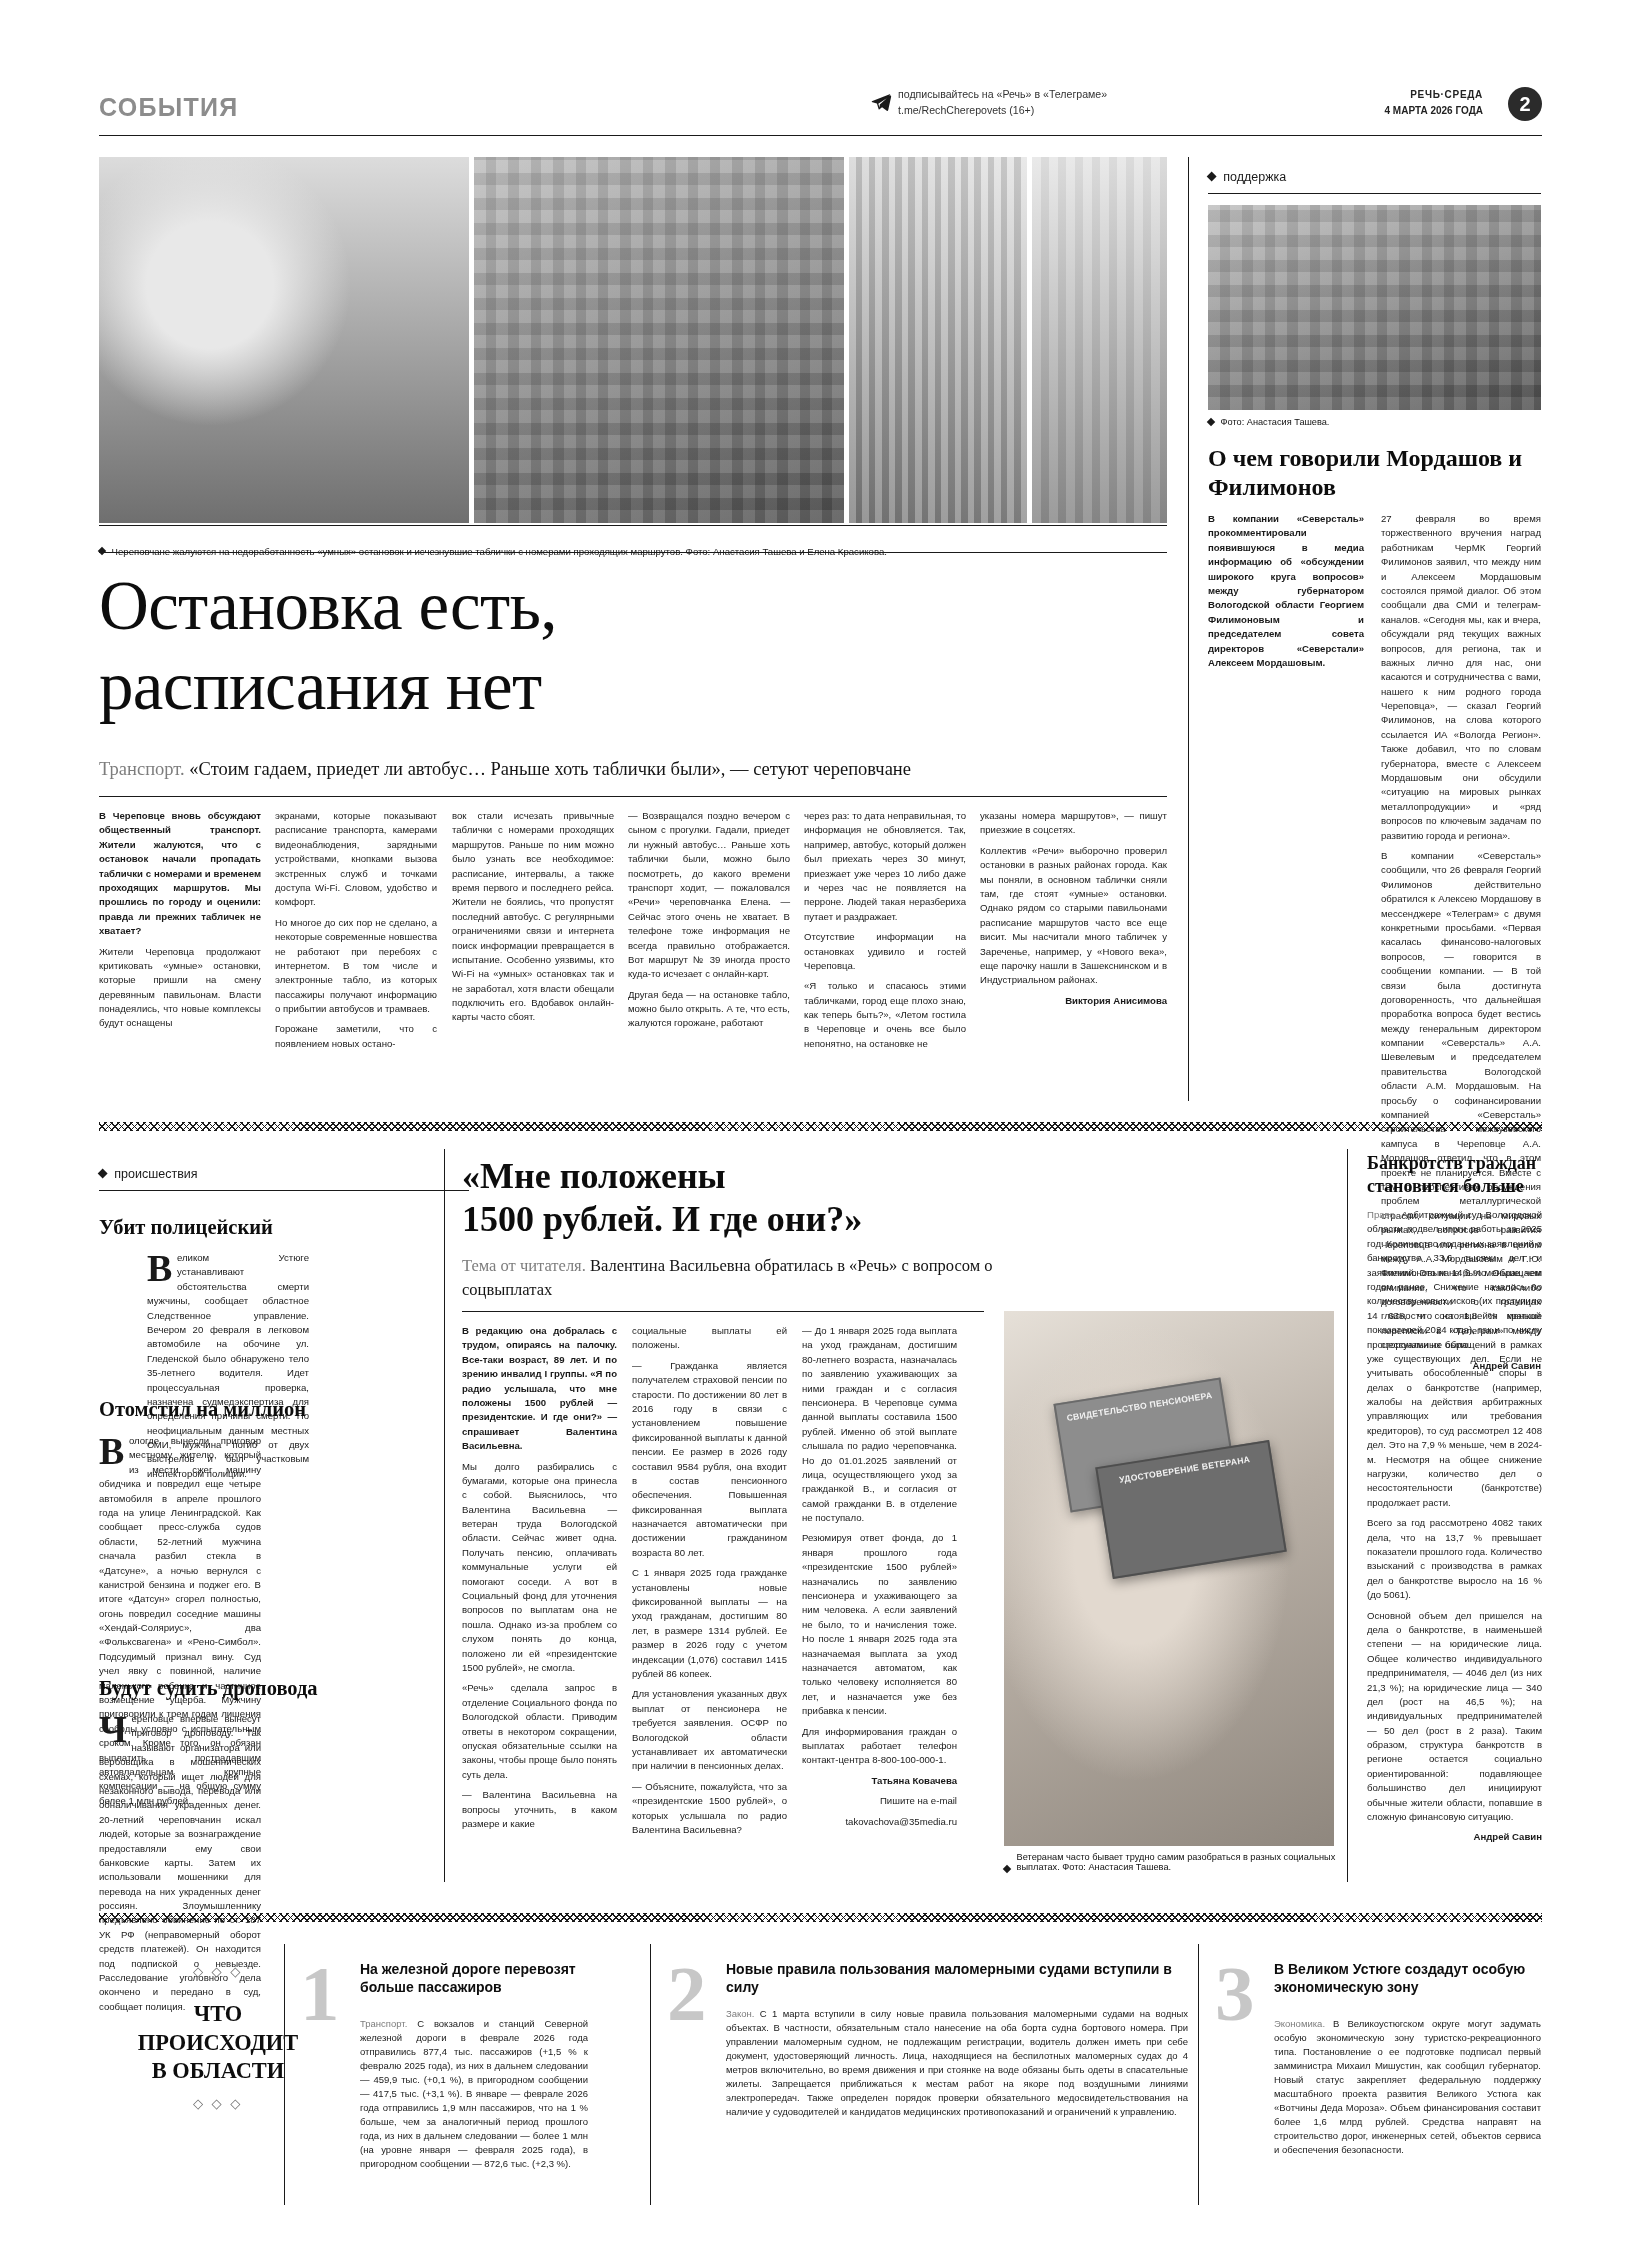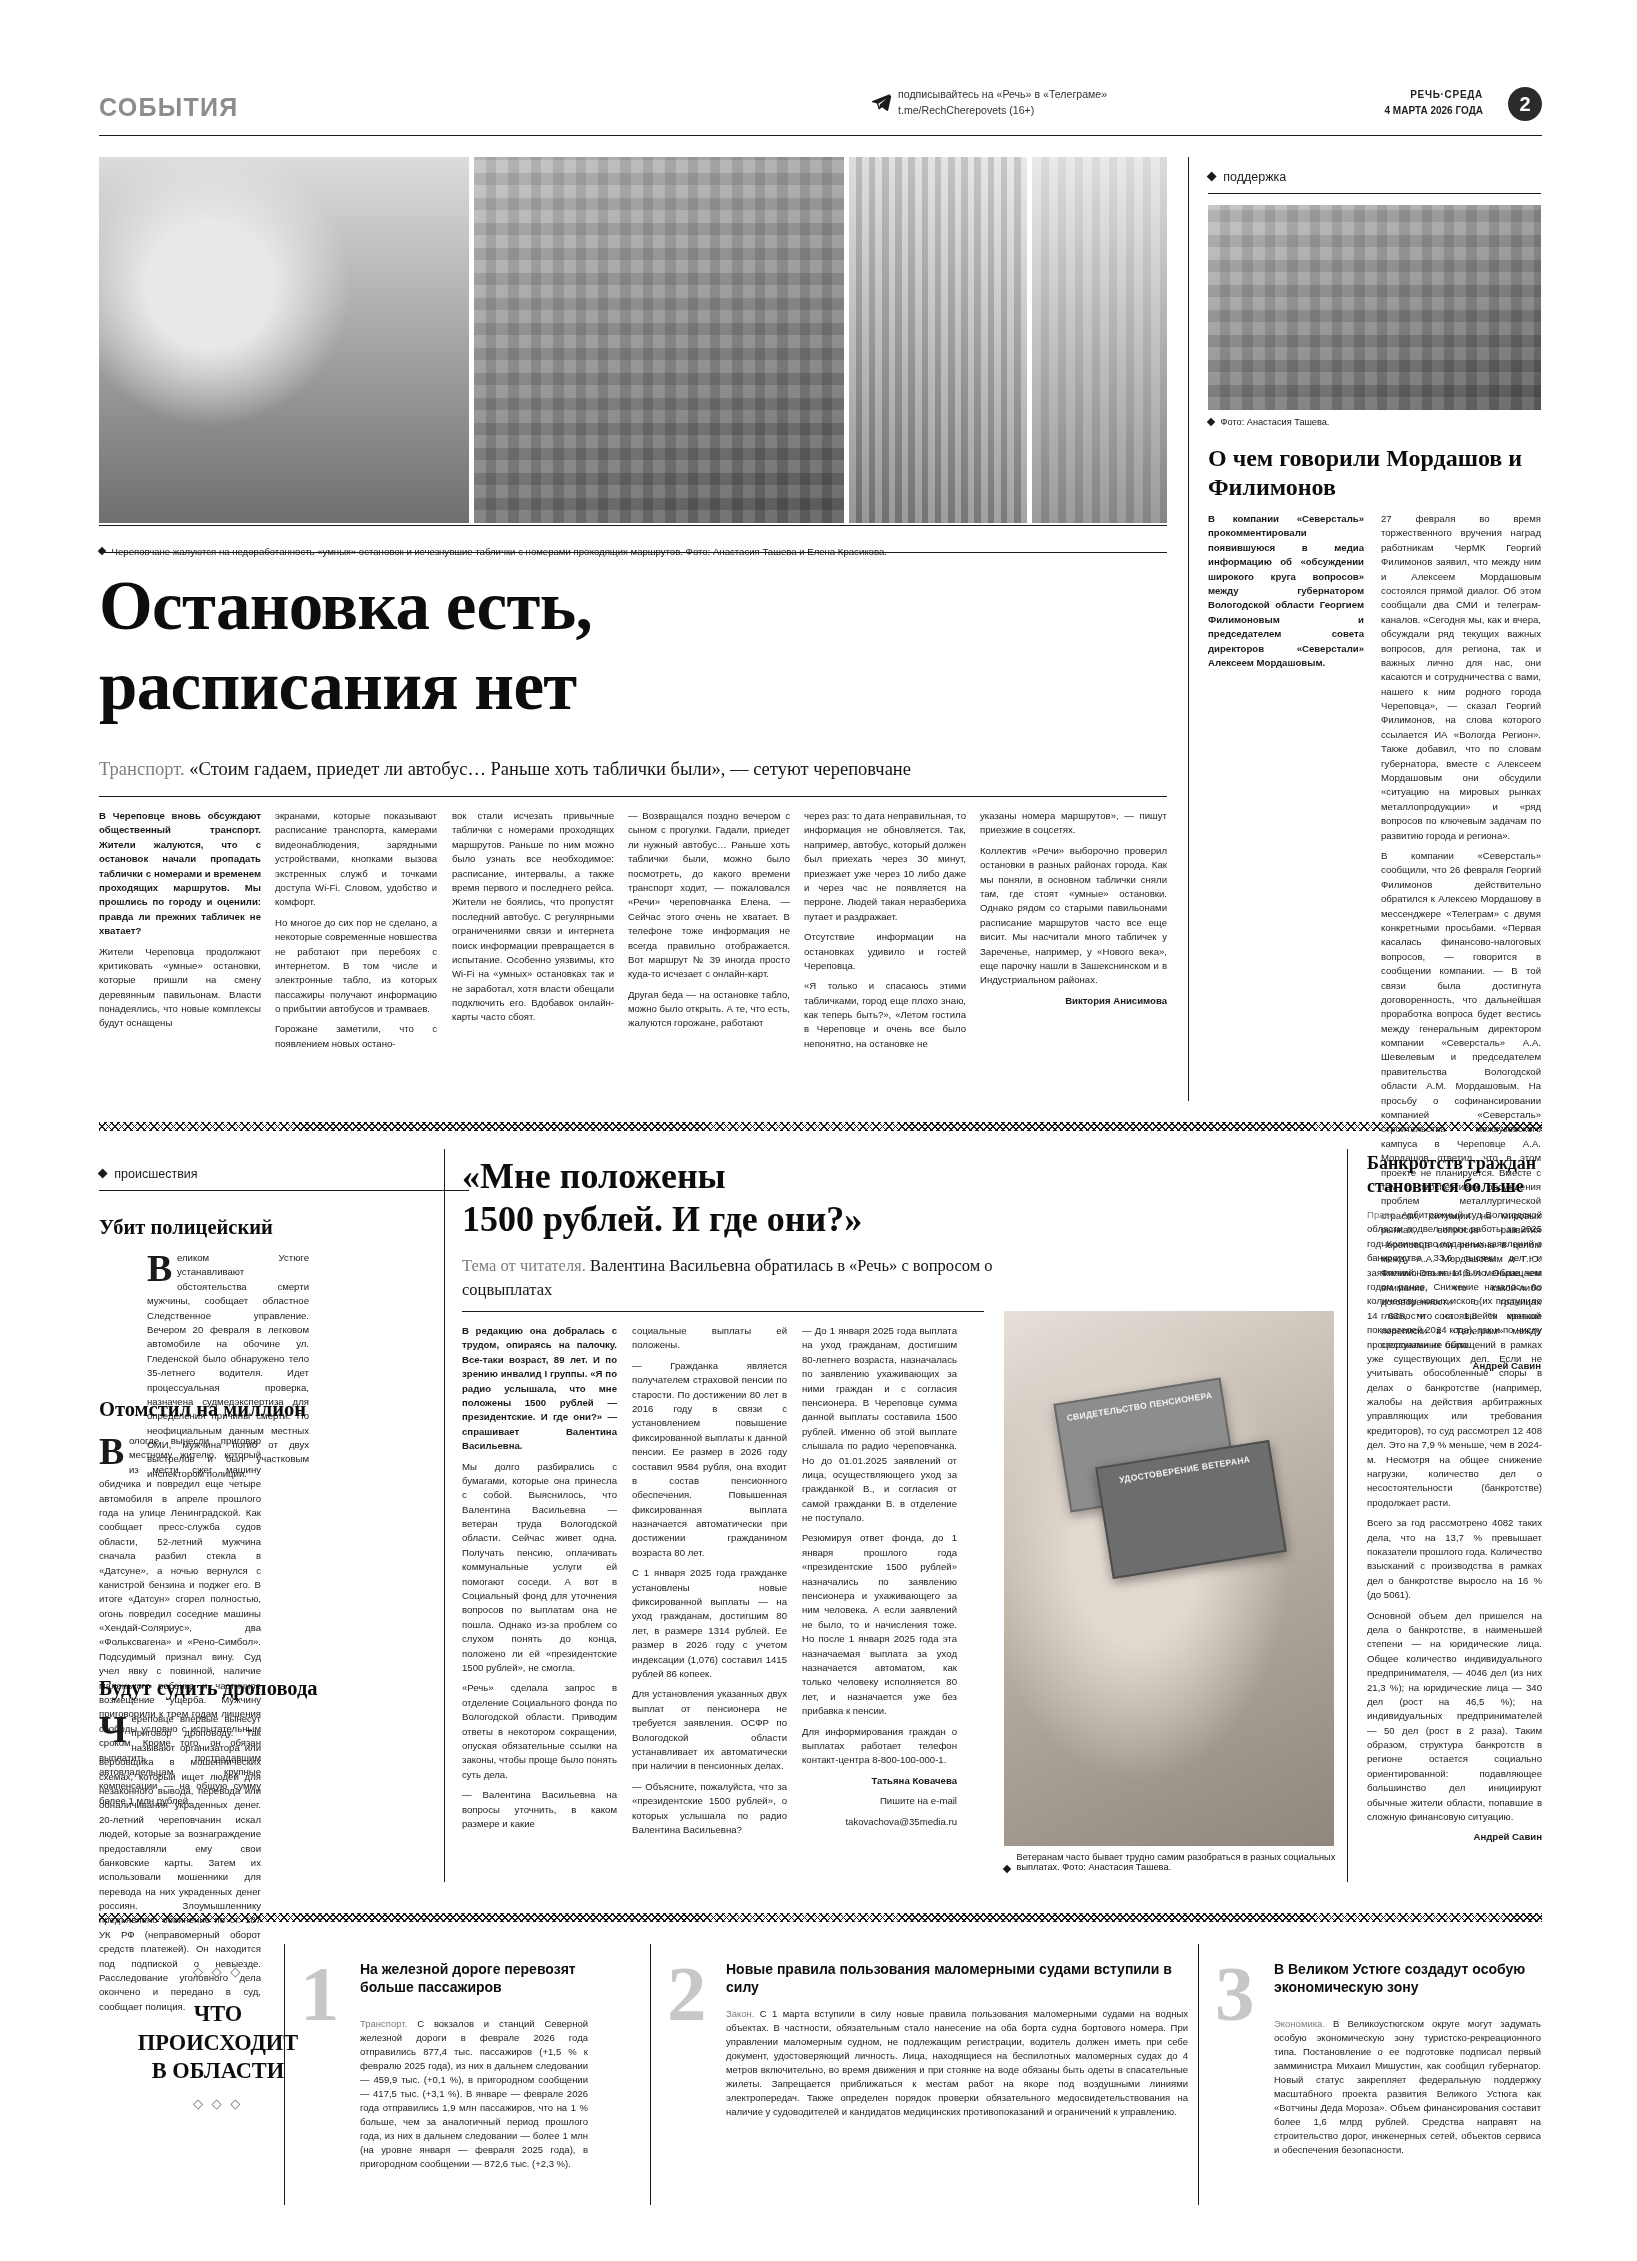--- a/index.html
+++ b/index.html
@@ -124,21 +124,21 @@
     position: absolute;
     background: #1a1a1a;
   }
 
   
   .headline {
     position: absolute;
     left: 99px; top: 566px;
     width: 1070px;
     font-family: "Liberation Serif", serif;
-    font-weight: bold;
+    font-weight: normal;
     font-size: 69px;
     line-height: 1.16;
     letter-spacing: -0.7px;
     color: #0d0d0d;
   }
   .subhead {
     position: absolute;
     left: 99px; top: 759px;
     width: 1070px;
     font-family: "Liberation Serif", serif;

